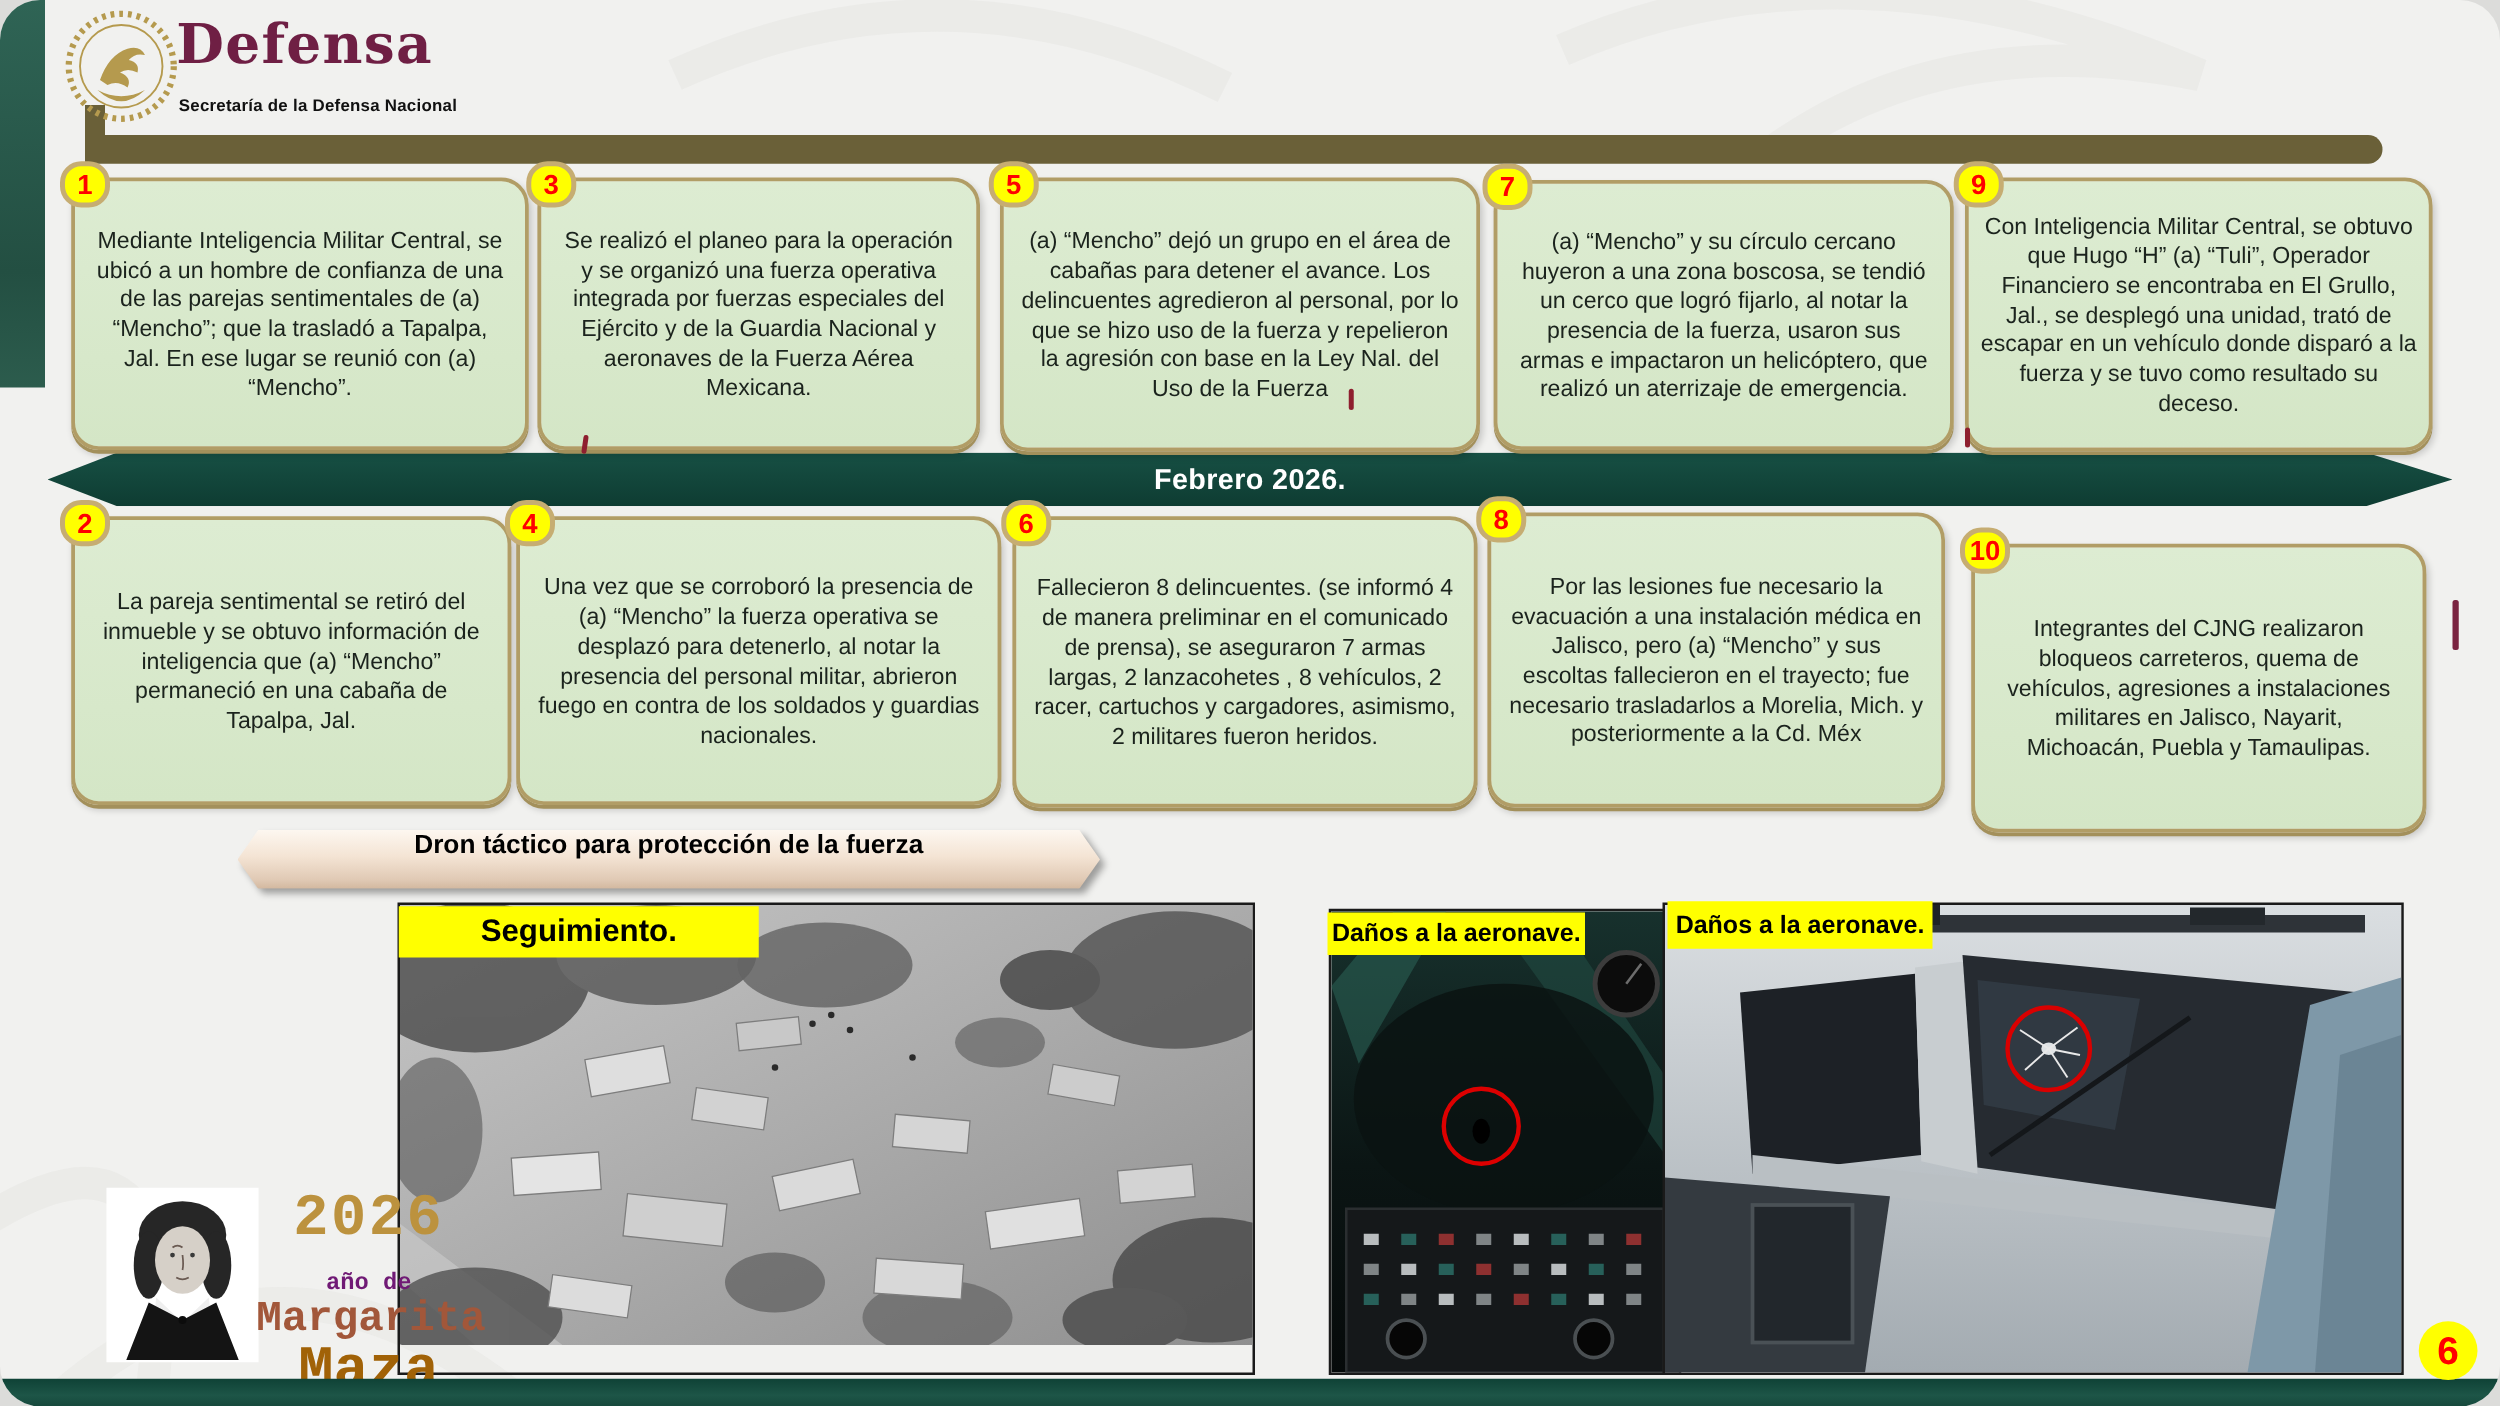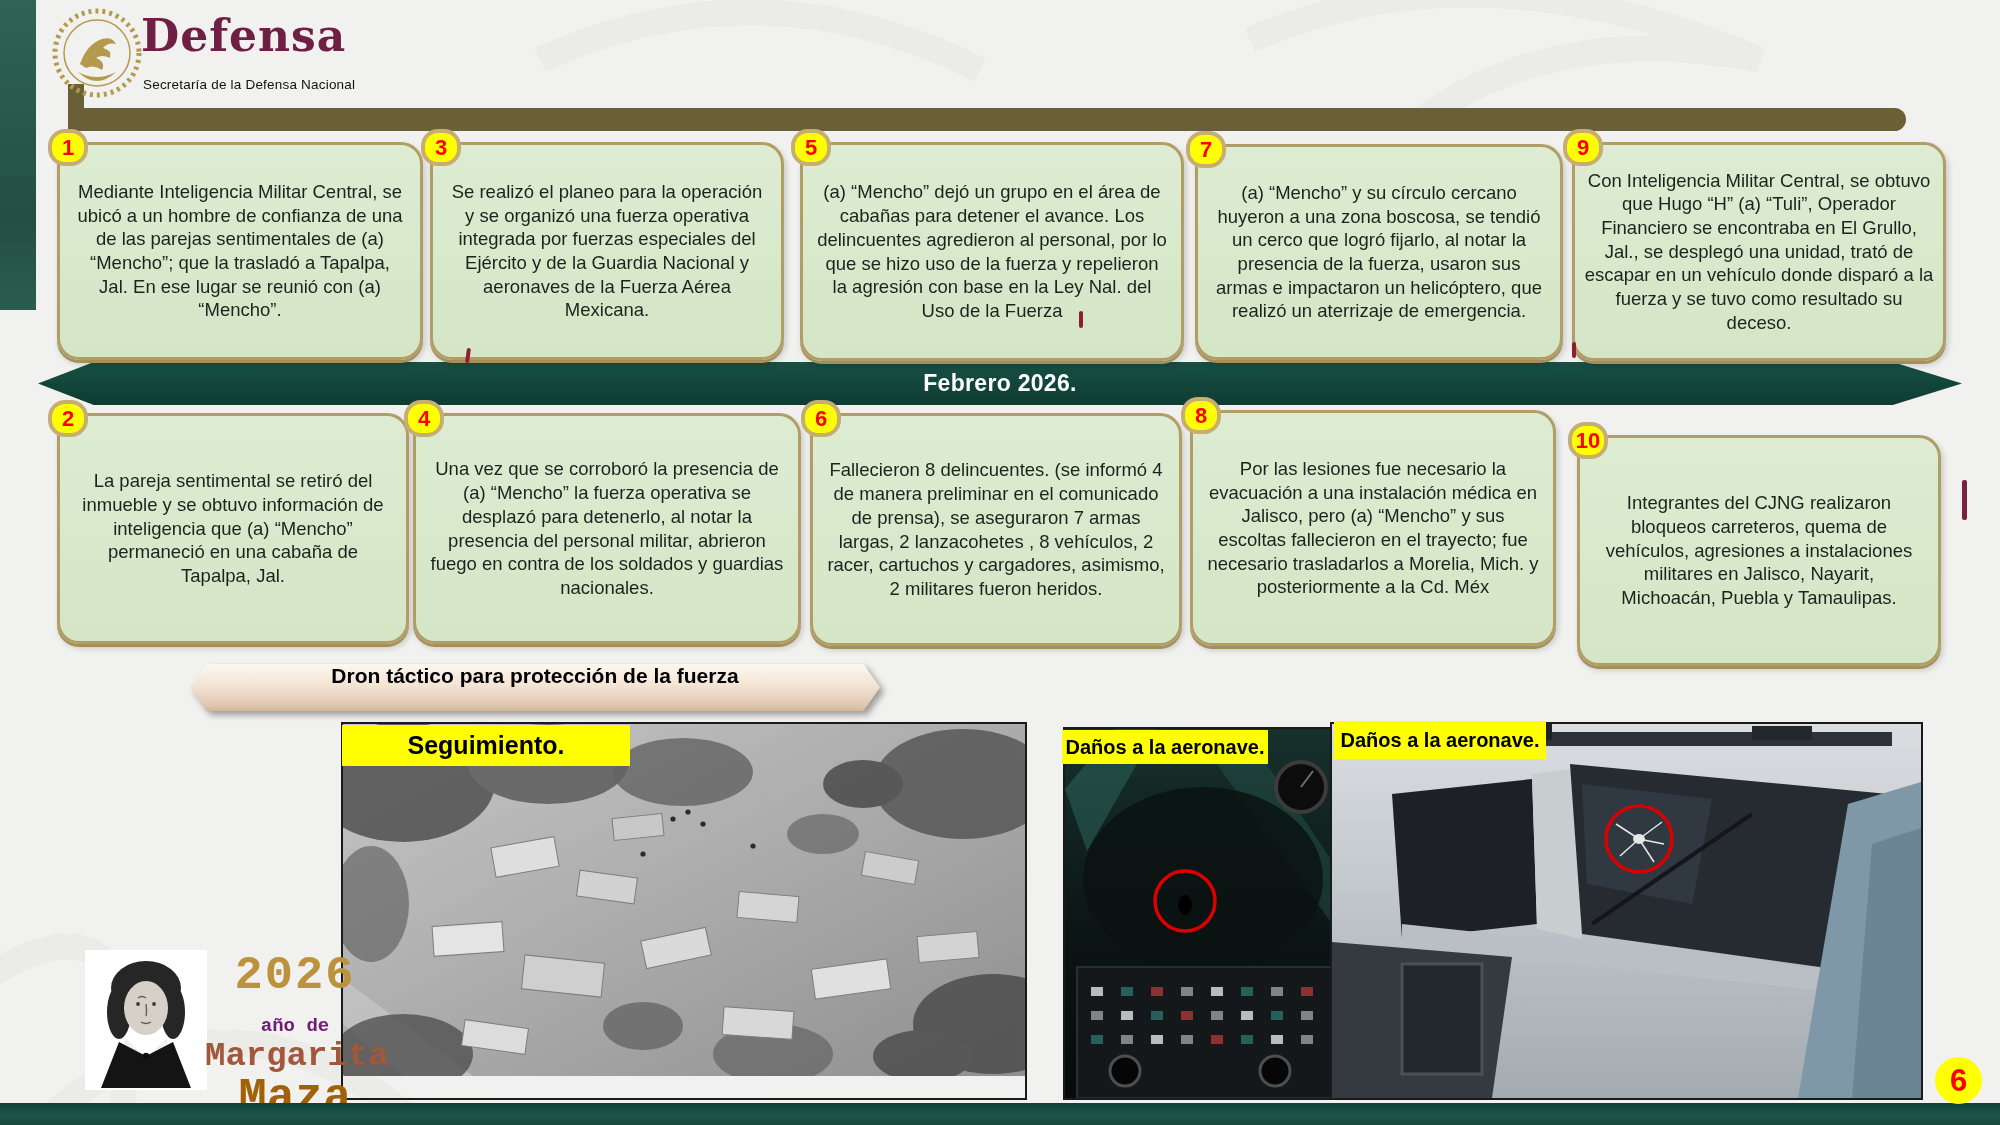--- a/index.html
+++ b/index.html
@@ -1,30 +1,31 @@
 <!DOCTYPE html>
 <html lang="es"><head>
 <meta charset="utf-8">
 <style>
   html,body{margin:0;padding:0;background:#dcdcda;}
   #slide{
     position:relative;width:2000px;height:1125px;overflow:hidden;
     background:#f1f1ef;
     font-family:"Liberation Sans",sans-serif;
+    border-radius:32px;
   }
   .wm{position:absolute;z-index:0;opacity:.55;}
   .abs{position:absolute;}
 
   
   #left-bar{left:0;top:0;width:36px;height:310px;
     background:linear-gradient(180deg,#2f6455 0%,#234f42 70%,#2c5c4d 100%);z-index:2;}
   #seal{left:50px;top:6px;z-index:3;}
   #brand{left:141px;top:10px;z-index:3;color:#6f1f44;
     font-family:"DejaVu Serif",serif;font-weight:bold;font-size:44px;letter-spacing:1px;}
-  #brand-sub{left:143px;top:77px;z-index:3;color:#111;font-weight:normal;font-size:13.5px;letter-spacing:.2px;}
+  #brand-sub{left:143px;top:77px;z-index:3;color:#111;font-weight:bold;font-size:13.5px;letter-spacing:.2px;}
   #page-title{left:500px;top:14px;width:1000px;text-align:center;z-index:3;
     color:#691b37;font-weight:bold;font-size:35px;}
 
   
   .tl{background:#6a6038;z-index:2;}
   #tl-stub{left:68px;top:84px;width:16px;height:28px;}
   #tl-bar{left:68px;top:108px;width:1838px;height:23px;border-radius:0 12px 12px 0;}
 
   
   .tbox{position:absolute;z-index:4;border:3px solid #b19d66;border-radius:22px;
@@ -158,21 +159,21 @@
   <div class="red-mark" style="left:466px;top:348px;width:4px;height:15px;transform:rotate(8deg);"></div>
   <div class="red-mark" style="left:1572px;top:342px;width:4px;height:16px;"></div>
   <div class="red-mark" style="left:1962px;top:480px;width:5px;height:40px;background:#7a2340;"></div>
 
   <div id="ribbon-wrap" class="abs">
     <div id="ribbon">
       <span>Dron táctico para protección de la fuerza</span>
     </div>
   </div>
 
-  <div class="photo" style="left:318px;top:722px;width:686px;height:378px;margin-left:23px;">
+  <div class="photo" style="left:318px;top:722px;width:686px;height:378px;">
     <svg width="682" height="352" viewBox="0 0 682 352">
       <defs>
         <linearGradient id="g1" x1="0" y1="0" x2="1" y2="1">
           <stop offset="0" stop-color="#c6c6c6"></stop>
             <stop offset=".5" stop-color="#ababab"></stop>
             <stop offset="1" stop-color="#8f8f8f"></stop>
         </linearGradient>
       </defs>
       <rect width="682" height="352" fill="url(#g1)"></rect>
       <polygon points="0,255 130,352 60,352 0,300" fill="#d2d2d2" opacity=".5"></polygon>

